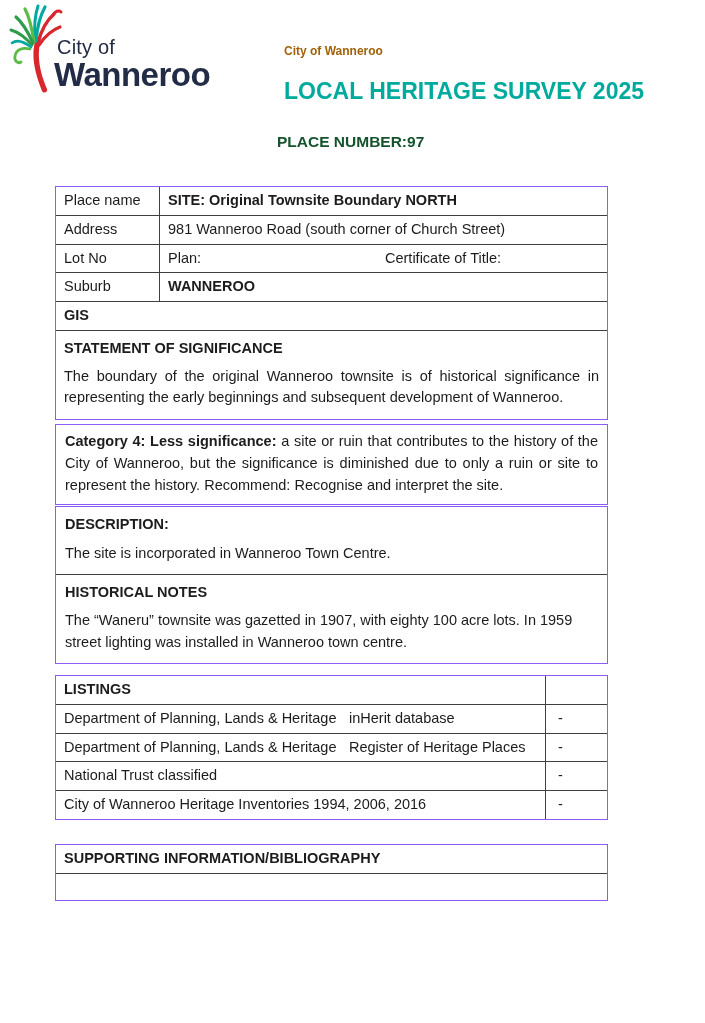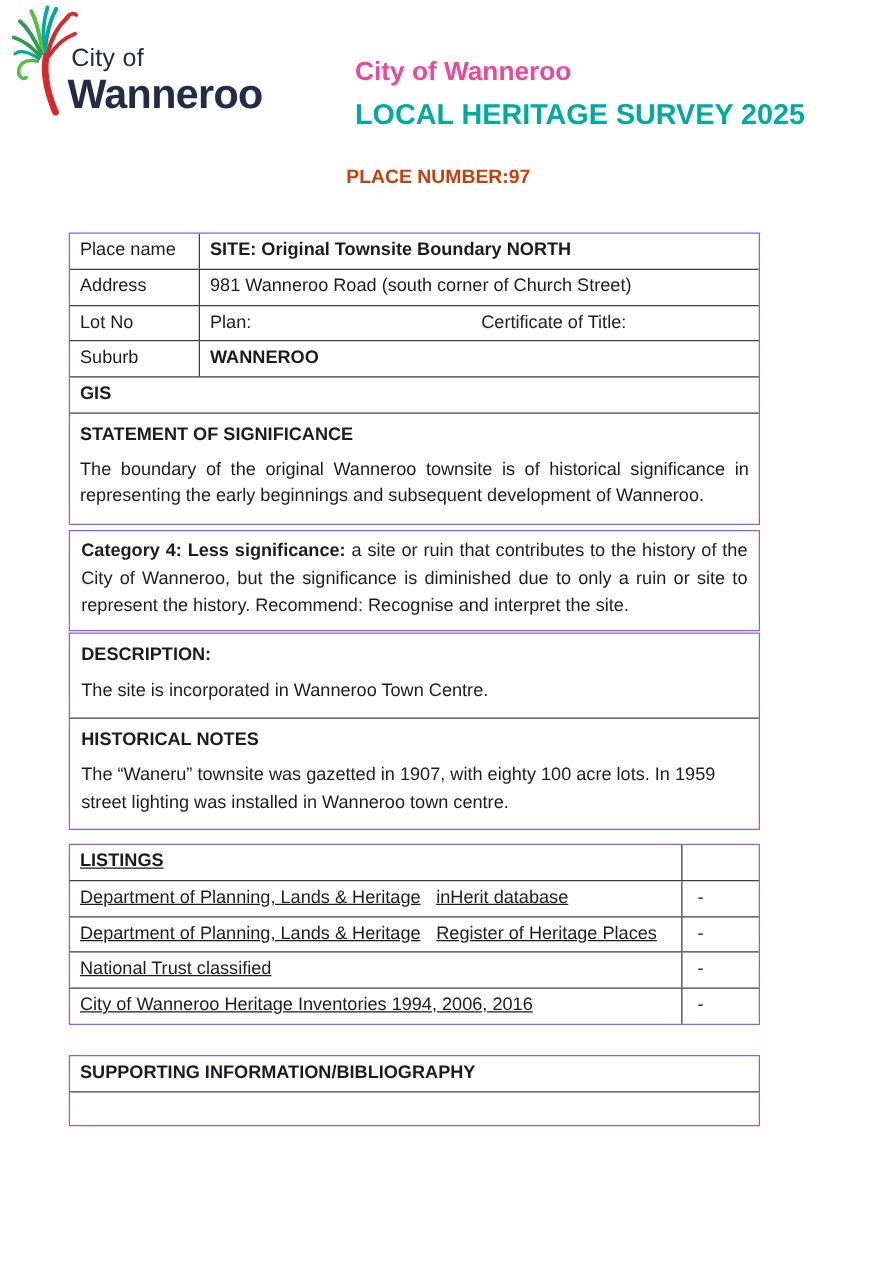--- a/index.html
+++ b/index.html
@@ -9,23 +9,23 @@
     position:relative; width:704px; height:1023px; background:#ffffff;
     overflow:hidden; font-size:14.5px; line-height:1.5;
   }
 
   
   .logo-flower { position:absolute; left:8px; top:3px; }
   .logo-city    { position:absolute; left:57px; top:32px; font-size:20px; color:#232c46; letter-spacing:0.2px; }
   .logo-wanneroo{ position:absolute; left:54px; top:50px; font-size:33px; font-weight:bold; color:#232c46; letter-spacing:-0.5px; }
 
   
-  .doc-title-1 { position:absolute; left:284px; top:42px;  font-size:21px; font-weight:bold; color:#ec4899; }
+  .doc-title-1 { position:absolute; left:284px; top:42px;  font-size:12px; font-weight:bold; color:#a16207; }
   .doc-title-2 { position:absolute; left:284px; top:74px;  font-size:23px; font-weight:bold; color:#00ab9d; }
-  .place-number{ position:absolute; left:277px; top:130px; font-size:15.5px; font-weight:bold; color:#c2410c; }
+  .place-number{ position:absolute; left:277px; top:130px; font-size:15.5px; font-weight:bold; color:#14532d; }
 
   
   .box { position:absolute; left:55px; width:553px; border:1px solid #8b5cf6; background:#fff; }
   .bold { font-weight:bold; }
   .justify { text-align:justify; }
 
   
   .details-table { top:186px; }
   .dt-row { display:flex; border-bottom:1px solid #3f3f3f; }
   .dt-label { width:104px; min-width:104px; border-right:1px solid #3f3f3f; padding:3px 8px; display:flex; align-items:center; }
@@ -42,21 +42,21 @@
   
   .description-box { top:506px; }
   .desc-section { padding:6px 9px 9px 9px; }
   .desc-section .heading { font-weight:bold; margin:1px 0 7px 0; }
   .desc-divider { border-top:1px solid #3f3f3f; }
 
   
   .listings-table { top:675px; }
   .li-row { display:flex; border-bottom:1px solid #3f3f3f; }
   .li-row:last-child { border-bottom:none; }
-  .li-main { flex:1; padding:3px 8px; display:flex; align-items:center; min-height:27px;text-decoration:underline; }
+  .li-main { flex:1; padding:3px 8px; display:flex; align-items:center; min-height:27px; }
   .li-org { display:inline-block; width:285px; min-width:285px; }
   .li-status { width:62px; min-width:62px; border-left:1px solid #3f3f3f; padding:3px 0 3px 12px; display:flex; align-items:center; }
 
   
   .supporting-box { top:844px; }
   .sup-heading { padding:3px 8px; border-bottom:1px solid #3f3f3f; min-height:27px; display:flex; align-items:center; font-weight:bold; }
   .sup-empty { height:26px; }
 </style>
 </head>
 <body>

